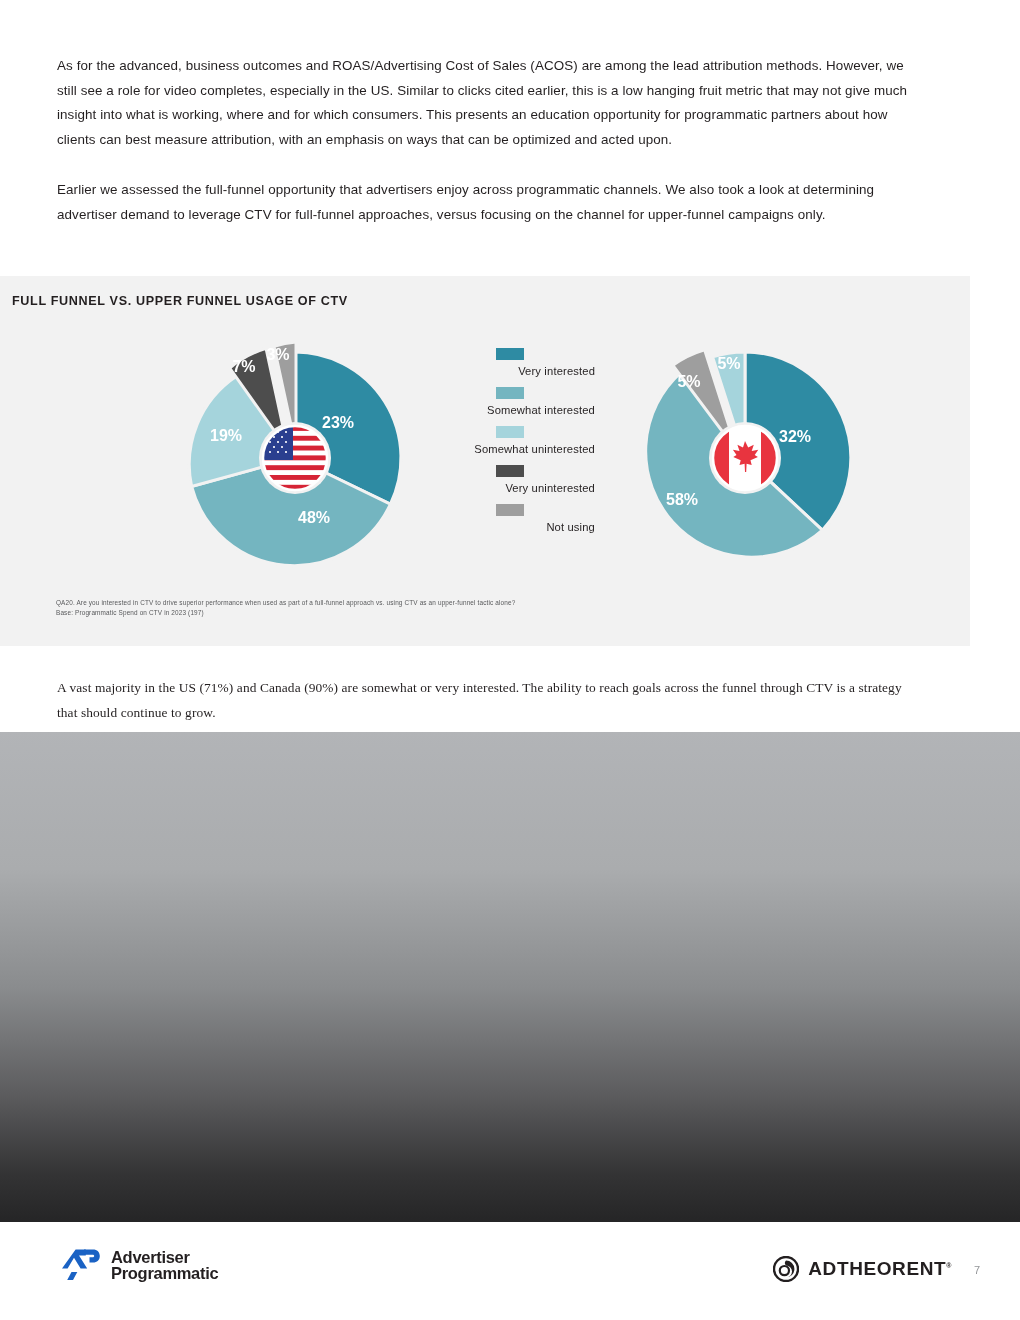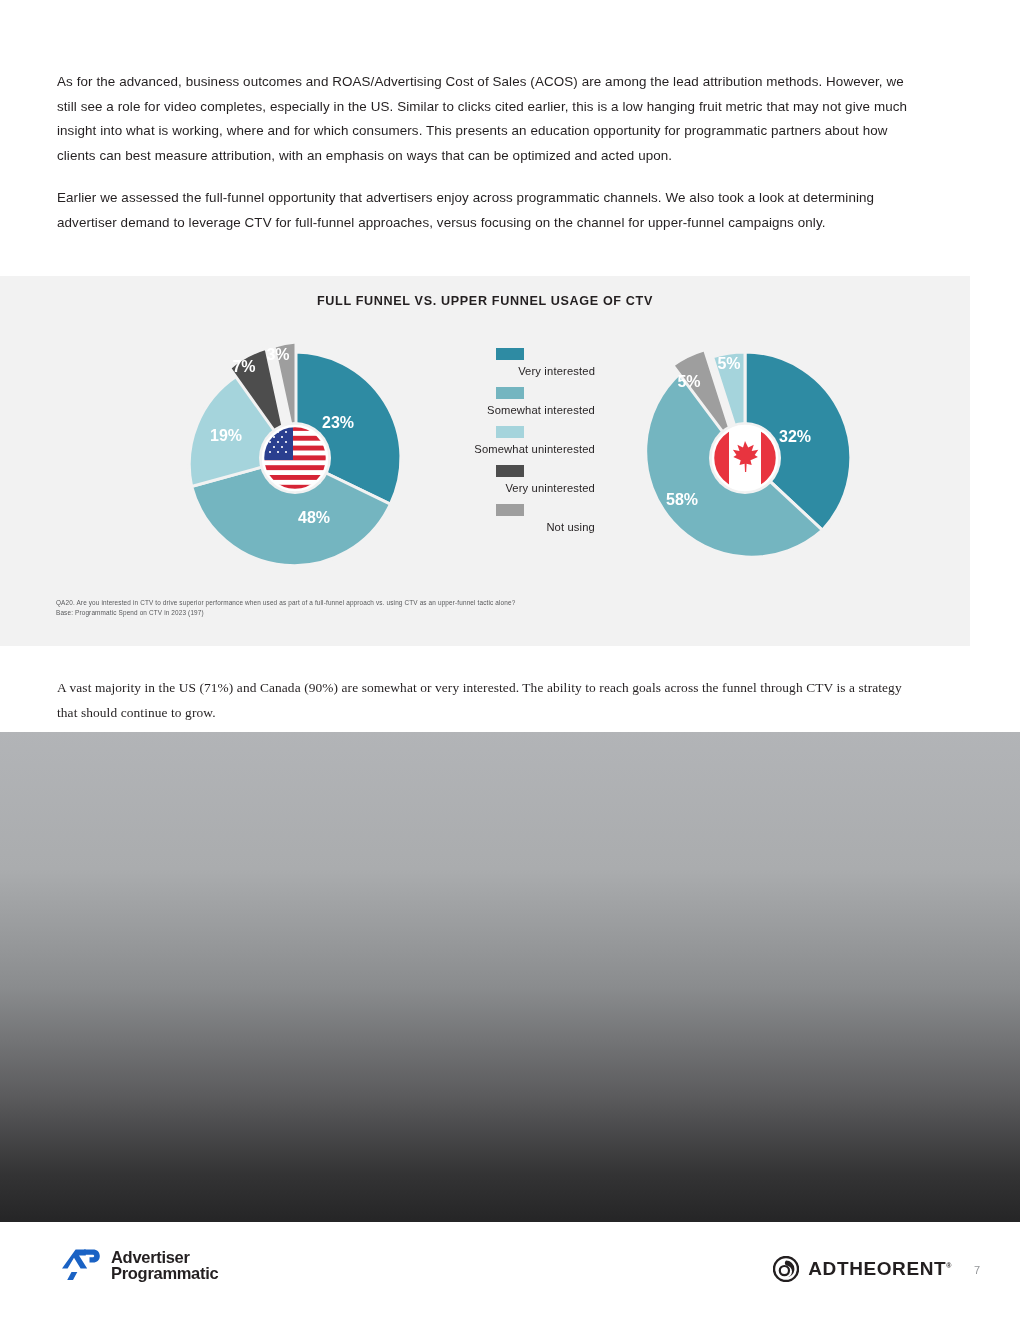--- a/index.html
+++ b/index.html
@@ -15,36 +15,36 @@
   
   .prose {
     position:absolute;
     left:57px;
     width:860px;
     font-size:13.4px;
     line-height:24.6px;
     color:#231f20;
     letter-spacing:0.1px;
   }
-  #para-1 { top:70px; }
-  #para-2 { top:178px;margin-top:8px; }
+  #para-1 { top:54px; }
+  #para-2 { top:178px; }
   #para-3 { top:676px;font-family:Liberation Serif, serif; }
 
   
   #chart-panel {
     position:absolute;
     left:0; top:276px;
     width:970px; height:370px;
     background:#f2f2f2;
   }
   #chart-title {
     position:absolute;
-    left:0; top:18px;
+    left:12px; top:18px;
     width:970px;
-    text-align:center;
+    text-align:left;
     font-size:12.6px;
     font-weight:bold;
     letter-spacing:0.65px;
     color:#231f20;
   }
 
   
   .pie-wrap { position:absolute; top:62px; width:240px; height:240px; }
   #pie-us     { left:175px; }
   #pie-canada { left:625px; }

